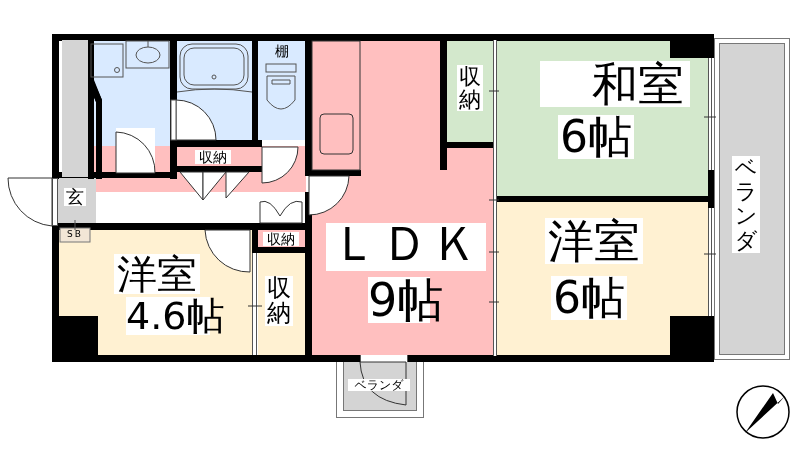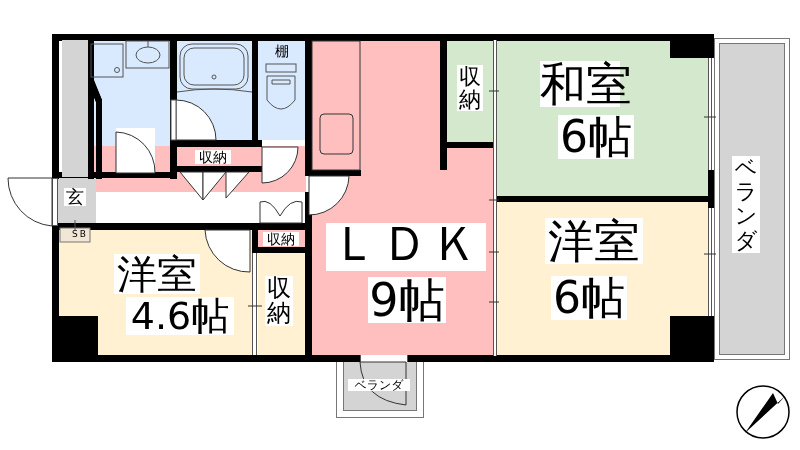--- a/index.html
+++ b/index.html
@@ -130,33 +130,33 @@
     <line x1="248" y1="306" x2="262" y2="306"></line>
   </g>
 
   <g>
     <circle cx="763" cy="412" r="26" fill="#fff" stroke="#000" stroke-width="1.5"></circle>
     <polygon points="785,396 745,433 773,393 778,404" fill="#000"></polygon>
   </g>
 </svg>
 
 <div class="label" style="left:326px;top:223px;width:160px;font-size:48px;letter-spacing:2px;font-family:Liberation Mono, monospace;">ＬＤＫ</div>
-<div class="label" style="left:368px;top:277px;width:78px;font-size:46px;">9帖</div>
+<div class="label" style="left:368px;top:277px;width:62px;font-size:46px;">9帖</div>
 
-<div class="label" style="left:540px;top:61px;width:80px;font-size:46px;">和室</div>
+<div class="label" style="left:540px;top:61px;width:104px;font-size:46px;padding-left:46px;">和室</div>
 <div class="label" style="left:558px;top:115px;width:76px;font-size:44px;">6帖</div>
 
 <div class="label" style="left:545px;top:218px;width:98px;font-size:46px;">洋室</div>
 <div class="label" style="left:551px;top:276px;width:76px;font-size:44px;">6帖</div>
 
 <div class="label" style="left:114px;top:254px;width:86px;font-size:40px;">洋室</div>
-<div class="label" style="left:126px;top:297px;width:108px;font-size:38px;">4.6帖</div>
+<div class="label" style="left:126px;top:297px;width:84px;font-size:38px;">4.6帖</div>
 
 <div class="label" style="left:64px;top:188px;width:22px;font-size:18px;">玄</div>
-<div class="label" style="left:62px;top:230px;width:26px;font-size:9px;background:transparent;letter-spacing:2px;text-align:right;">SB</div>
+<div class="label" style="left:62px;top:230px;width:26px;font-size:9px;background:transparent;letter-spacing:2px;">SB</div>
 <div class="label" style="left:271px;top:44px;width:22px;font-size:14px;background:transparent;">棚</div>
 <div class="label" style="left:195px;top:150px;width:36px;font-size:14px;">収納</div>
 <div class="label" style="left:263px;top:232px;width:36px;font-size:14px;">収納</div>
 <div class="vlabel" style="left:265px;top:276px;width:28px;font-size:24px;white-space:pre;">収
 納</div>
 <div class="vlabel" style="left:457px;top:65px;width:26px;font-size:22px;white-space:pre;">収
 納</div>
 <div class="vlabel" style="left:732px;top:156px;width:28px;font-size:22px;white-space:pre;line-height:1.1;">ベ
 ラ
 ン

